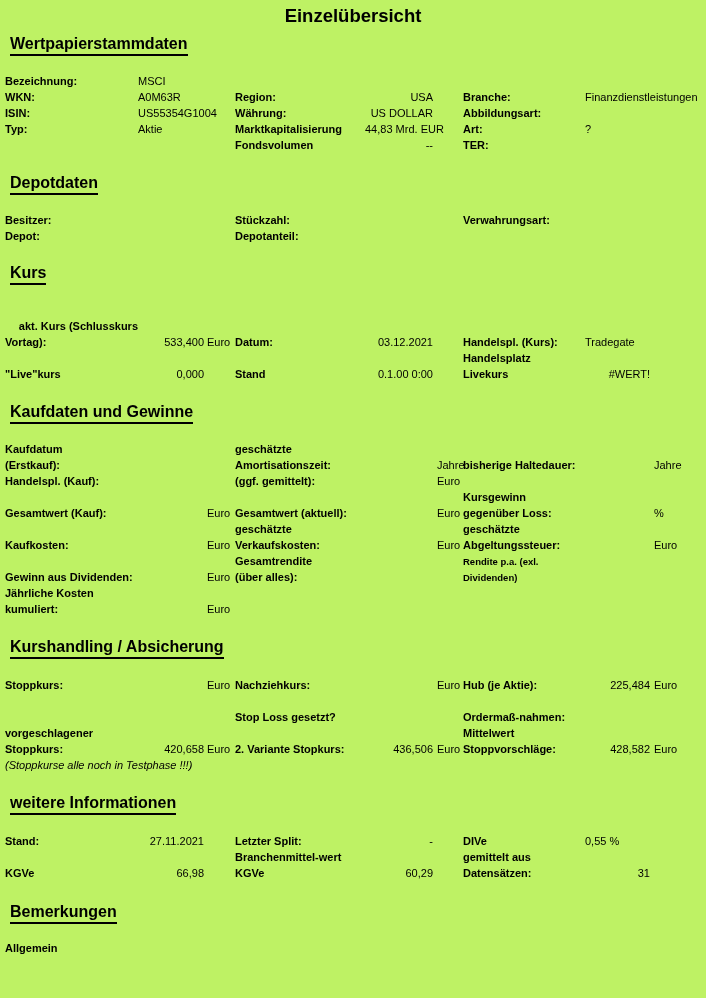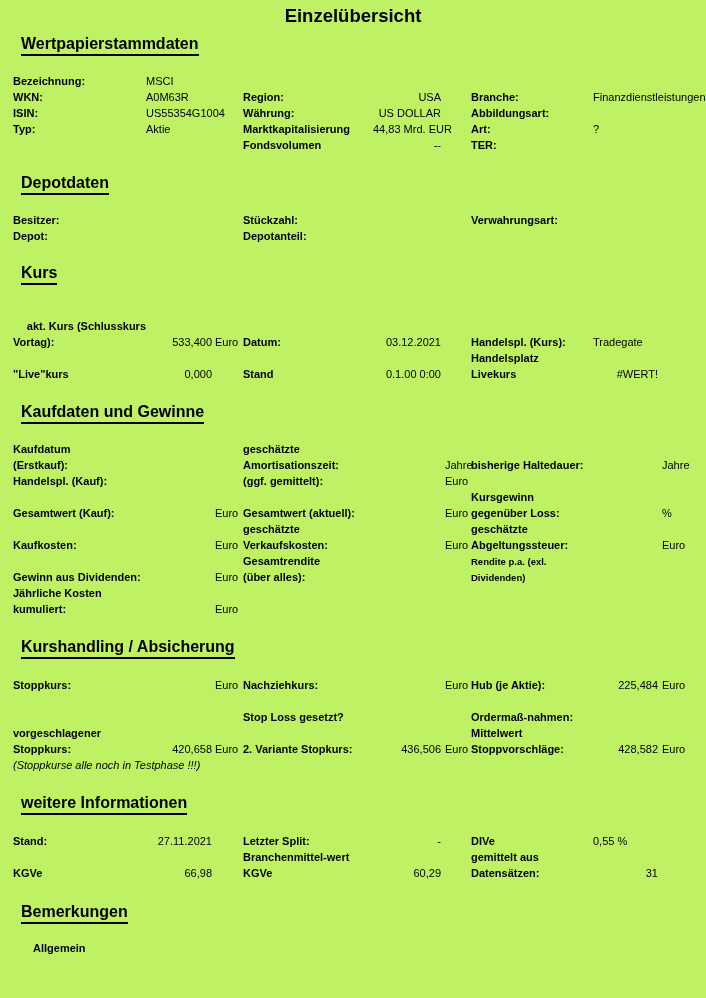--- a/index.html
+++ b/index.html
@@ -12,52 +12,52 @@
     font-size:11px;
     overflow:hidden;
   }
   .title{
     margin-top:5px;
     text-align:center;
     font-size:18.5px;
     font-weight:bold;
     line-height:22px;
   }
-  .sect{margin-left:21px;line-height:19px;}
+  .sect{margin-left:10px;line-height:19px;}
   .hd{
     display:inline-block;
     font-size:16px;
     font-weight:bold;
     border-bottom:2px solid #000;
     padding-bottom:1px;
     white-space:nowrap;
   }
   .row{
     display:grid;
     grid-template-columns:133px 66px 31px 128px 70px 30px 119px 68px 56px;
     height:16px;
     line-height:15px;
-    padding-left:13px;
+    padding-left:5px;
   }
   .row span{white-space:nowrap;overflow:visible;}
   .b{font-weight:bold;}
   .cA{grid-column:1;} .cB{grid-column:2;} .cBu{grid-column:3;}
   .cC{grid-column:4;} .cD{grid-column:5;text-align:right;} .cDu{grid-column:6;}
   .cE{grid-column:7;} .cF{grid-column:8;} .cFu{grid-column:9;}
   .num{text-align:right;}
   .ctr{text-align:right;}
   .unit{padding-left:3px;}
   .unitD{padding-left:4px;}
   .unitF{padding-left:4px;}
   .txtD{padding-left:2px;}
   .txtF{padding-left:3px;}
   .small{font-size:9.5px;}
   .ital{font-style:italic;}
   .span5{grid-column:1 / span 5;}
-  .mt7{margin-top:7px;} .mt17{margin-top:17px;margin-left:20px;} .mt18{margin-top:18px;}
+  .mt7{margin-top:7px;} .mt17{margin-top:17px;} .mt18{margin-top:18px;}
   .mt19{margin-top:19px;} .mt20{margin-top:20px;} .mt34{margin-top:34px;text-align:right;}
 </style>
 </head>
 <body>
 
 <div class="page">
 
   <div class="title">Einzelübersicht</div>
 
   <div class="sect mt7"><span class="hd">Wertpapierstammdaten</span></div>

